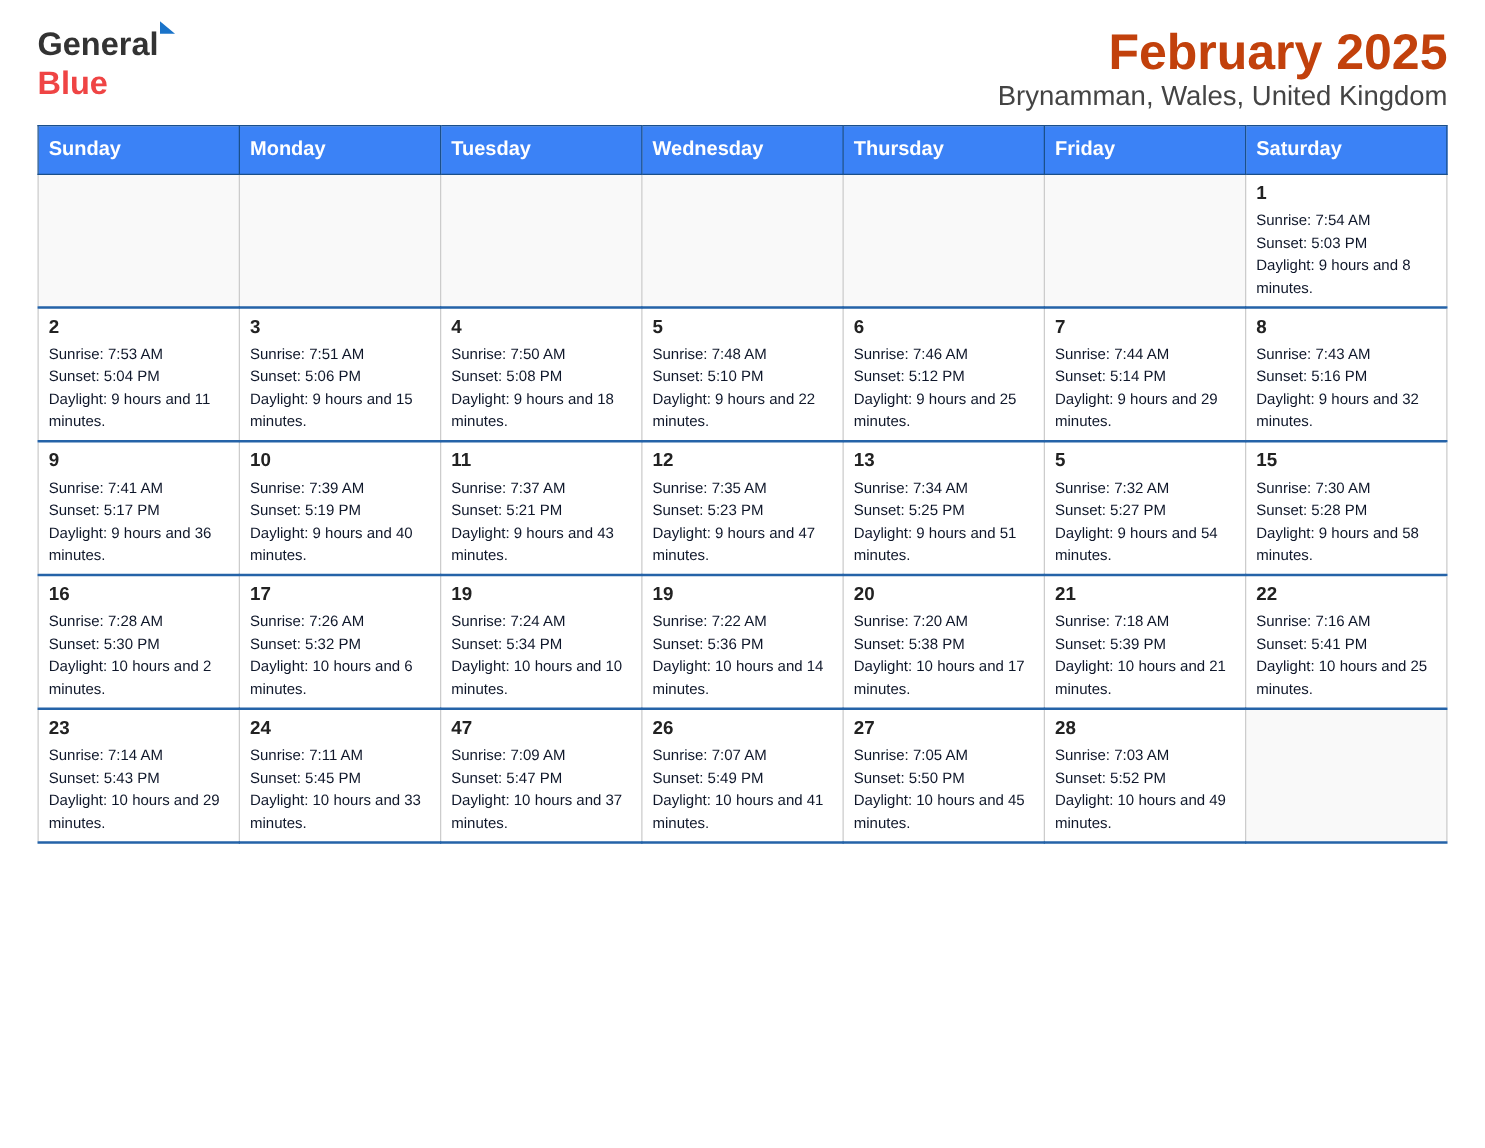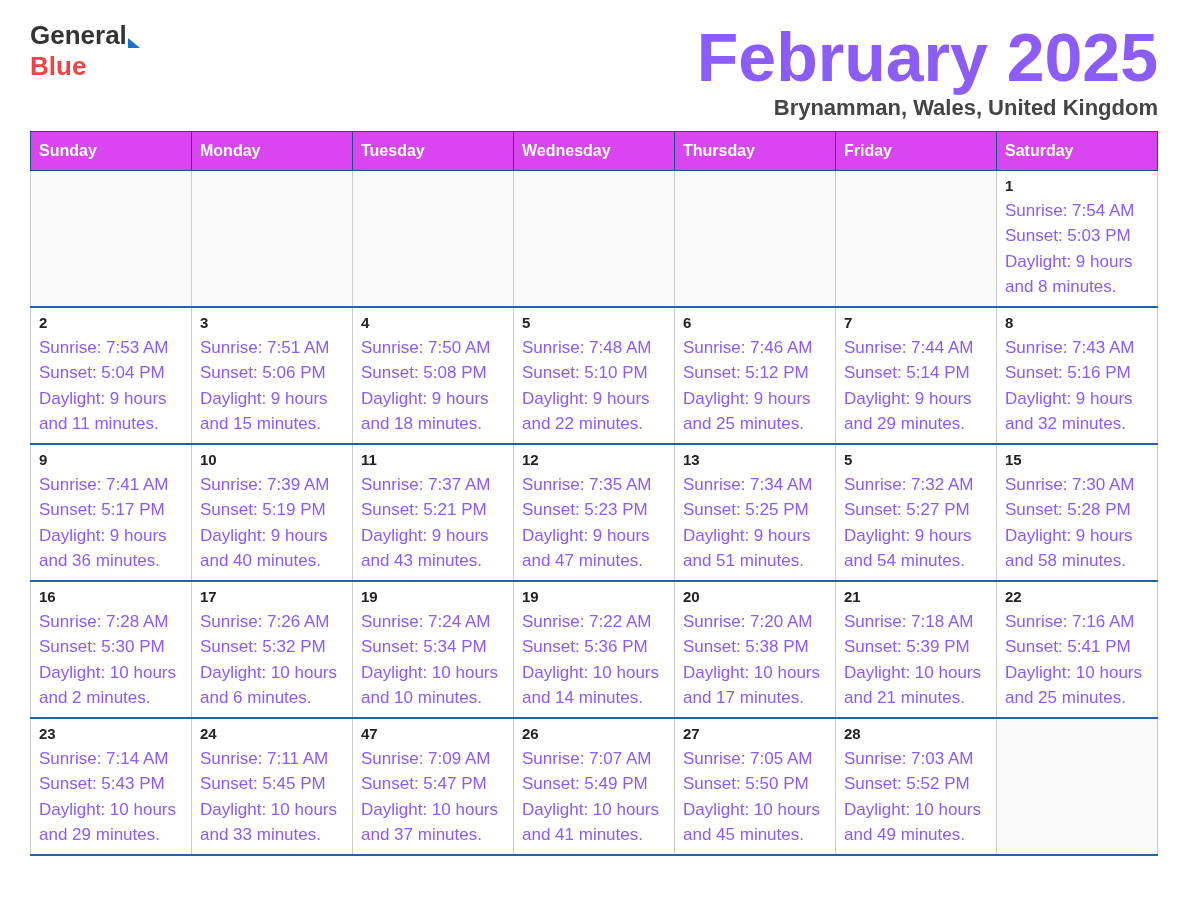--- a/index.html
+++ b/index.html
@@ -18,37 +18,37 @@
     }
     .logo {
       display: flex;
       flex-direction: column;
       align-items: flex-start;
     }
     .title-block {
       text-align: right;
     }
     .title-block h1 {
-      font-size: 68px;
+      font-size: 40px;
       font-weight: 900;
-      color: #8b5cf6;
+      color: #c2410c;
       line-height: 1.1;
     }
     .title-block h2 {
       font-size: 22px;
-      font-weight: bold;
+      font-weight: normal;
       color: #444;
     }
     .calendar {
       width: 100%;
       border-collapse: collapse;
       margin-top: 10px;
     }
     .calendar thead tr th {
-      background-color: #d946ef;
+      background-color: #3b82f6;
       color: #fff;
       font-size: 16px;
       font-weight: bold;
       padding: 10px 8px;
       text-align: left;
       border: 1px solid #1a4f8a;
     }
     .calendar tbody tr td {
       vertical-align: top;
       padding: 6px 8px;
@@ -62,30 +62,30 @@
       border-bottom: 2px solid #2563a8;
     }
     .day-number {
       font-size: 15px;
       font-weight: bold;
       color: #222;
       display: block;
       margin-bottom: 4px;
     }
     .day-info {
-      font-size: 17px;
-      color: #8b5cf6;
+      font-size: 12px;
+      color: #0f172a;
       line-height: 1.5;
     }
     .empty-cell {
       background: #f9f9f9;
     }
     .logo-wrapper {
       display: flex;
-      align-items: flex-end;
+      align-items: flex-start;
       gap: 0;
     }
     .logo-name {
       font-size: 26px;
       font-weight: bold;
       color: #333;
     }
     .logo-blue {
       color: #ef4444;
     }

